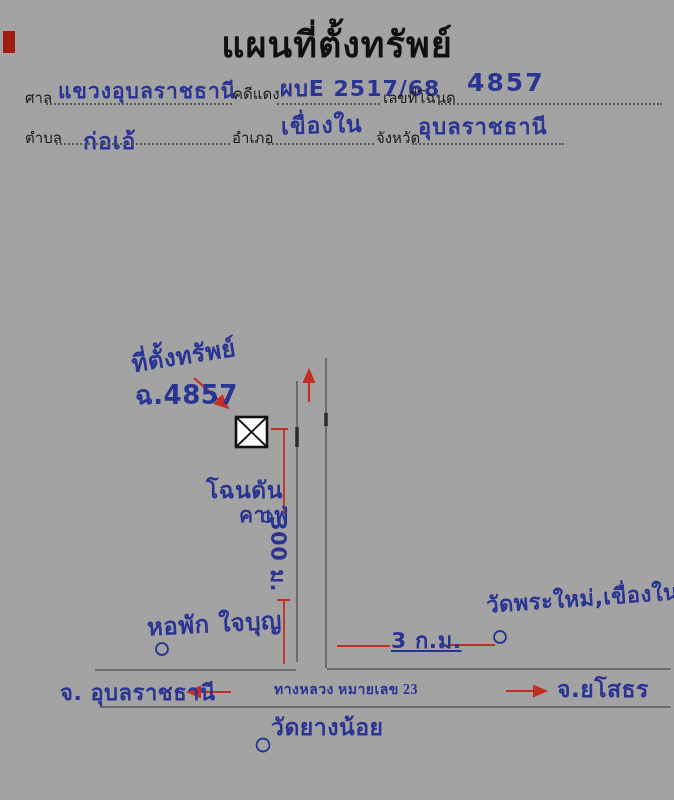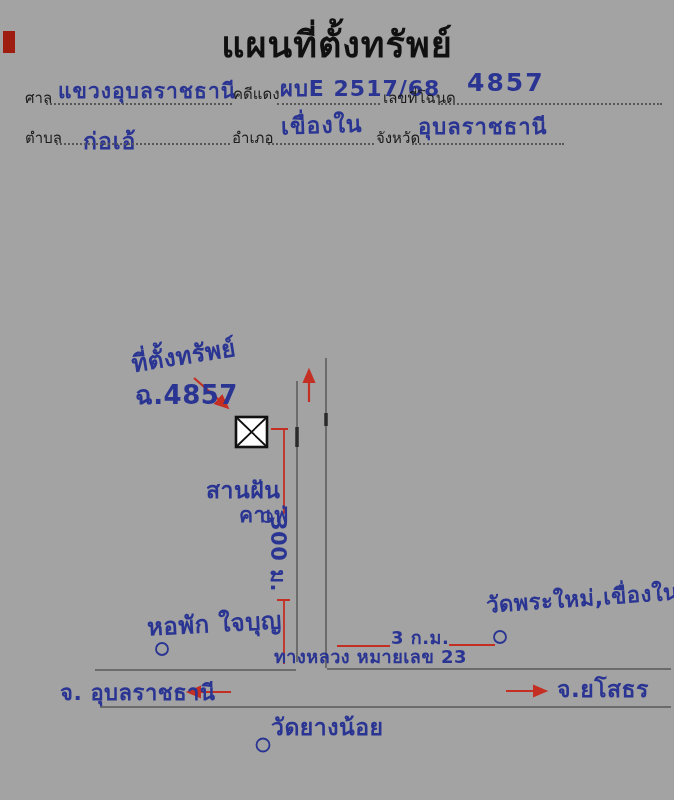--- a/index.html
+++ b/index.html
@@ -84,24 +84,24 @@
     <path d="M449,645 H495" stroke="#c42f24" stroke-width="2" fill="none"></path>
 
     <circle cx="267" cy="517" r="5" fill="none" stroke="#2a3492" stroke-width="1.8"></circle>
     <circle cx="162" cy="649" r="6" fill="none" stroke="#2a3492" stroke-width="1.8"></circle>
     <circle cx="500" cy="637" r="6" fill="none" stroke="#2a3492" stroke-width="1.8"></circle>
     <circle cx="263" cy="745" r="6.5" fill="none" stroke="#2a3492" stroke-width="1.8"></circle>
   </svg>
 
   <span class="abs ink maplbl" style="left:131px;top:336px;font-size:24px;transform:rotate(-9deg);">ที่ตั้งทรัพย์</span>
   <span class="abs ink maplbl" style="left:103px;top:374px;font-size:26px;margin-left:32px;">ฉ.4857</span>
-  <span class="abs ink maplbl" style="left:206px;top:472px;font-size:23px;">สานฝัน</span>
+  <span class="abs ink maplbl" style="left:206px;top:472px;font-size:23px;">โฉนดัน</span>
   <span class="abs ink maplbl" style="left:199px;top:498px;font-size:21px;margin-left:40px;">คาเฟ่</span>
   <span class="abs ink maplbl rot90" style="left:295px;top:516px;font-size:21px;">300 ม.</span>
   <span class="abs ink maplbl" style="left:147px;top:604px;font-size:24px;transform:rotate(-3deg);">หอพัก ใจบุญ</span>
   <span class="abs ink maplbl" style="left:486px;top:581px;font-size:22px;transform:rotate(-4deg);">วัดพระใหม่,เขื่องใน</span>
-  <span class="abs ink maplbl" style="left:391px;top:623px;font-size:18px;">3 ก.ม.</span>
+  <span class="abs ink maplbl" style="left:391px;top:623px;font-size:22px;text-decoration:underline;">3 ก.ม.</span>
   <span class="abs ink maplbl" style="left:60px;top:675px;font-size:22px;">จ. อุบลราชธานี</span>
-  <span class="abs ink maplbl" style="left:274px;top:642px;font-size:18px;">ทางหลวง หมายเลข 23</span>
+  <span class="abs ink maplbl" style="left:274px;top:678px;font-size:14px;font-family:Liberation Serif, serif;">ทางหลวง หมายเลข 23</span>
   <span class="abs ink maplbl" style="left:271px;top:709px;font-size:23px;">วัดยางน้อย</span>
   <span class="abs ink maplbl" style="left:557px;top:671px;font-size:23px;">จ.ยโสธร</span>
 
 </div>
 
 </body></html>

